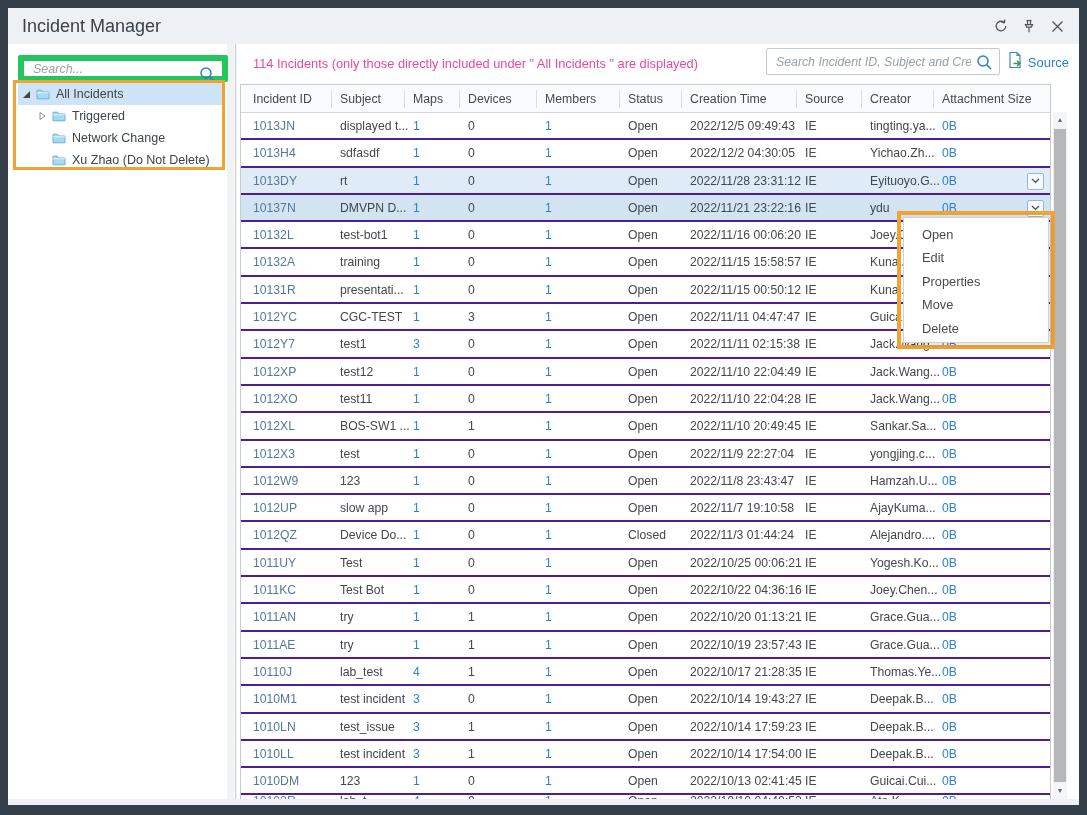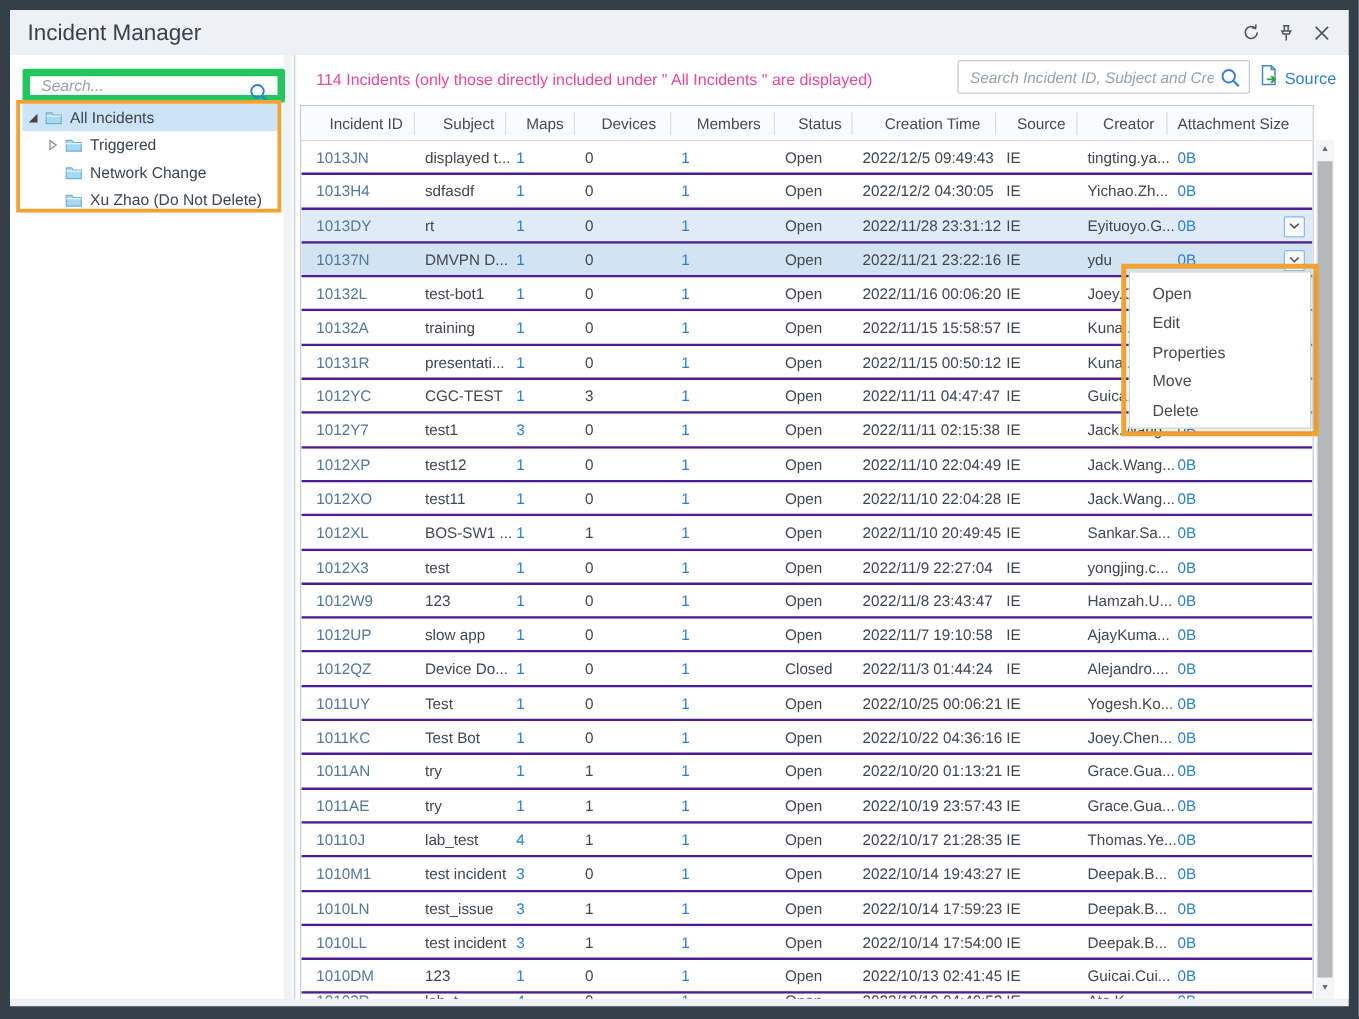--- a/index.html
+++ b/index.html
@@ -63,21 +63,21 @@
     padding:0 28px 0 9px; font-size:12.3px; font-family:"Liberation Sans", sans-serif; color:#444;
   }
   .main-search .mag { position:absolute; right:6px; top:5px; }
   .export-btn { position:absolute; right:10px; top:5px; height:26px; display:flex; align-items:center; gap:4px; cursor:pointer; }
   .export-btn .lbl { font-size:13px; color:#2e7fd0; }
   
   .table {
     position:absolute; left:3px; top:40px; width:811px; height:716px;
     border:1px solid #c6cbd0; border-bottom:none; background:#fff; overflow:hidden;
   }
-  .thead { position:relative; height:28px; background:#fafbfc; border-bottom:1px solid #d4d8db;text-align:center; }
+  .thead { position:relative; height:28px; background:#fafbfc; border-bottom:1px solid #d4d8db; }
   .thead .cell { line-height:28px; font-size:12.3px; color:#45494e; }
   .thead .cell:not(.c-id)::before {
     content:""; position:absolute; left:-9px; top:5px; bottom:5px; width:1px; background:#dadde1;
   }
   .tbody { position:relative; height:688px; overflow:hidden; }
   .row { position:relative; height:27.3px; border-bottom:2px solid #4c1d95; background:#fff; }
   .row.sel { background:#dfecf7; }
   .row.sel.dark { background:#d2e4f1; }
   .cell { position:absolute; top:0; line-height:27.3px; font-size:12.2px; color:#42474e; white-space:nowrap; }
   .row.partial .cell { line-height:12px; }

